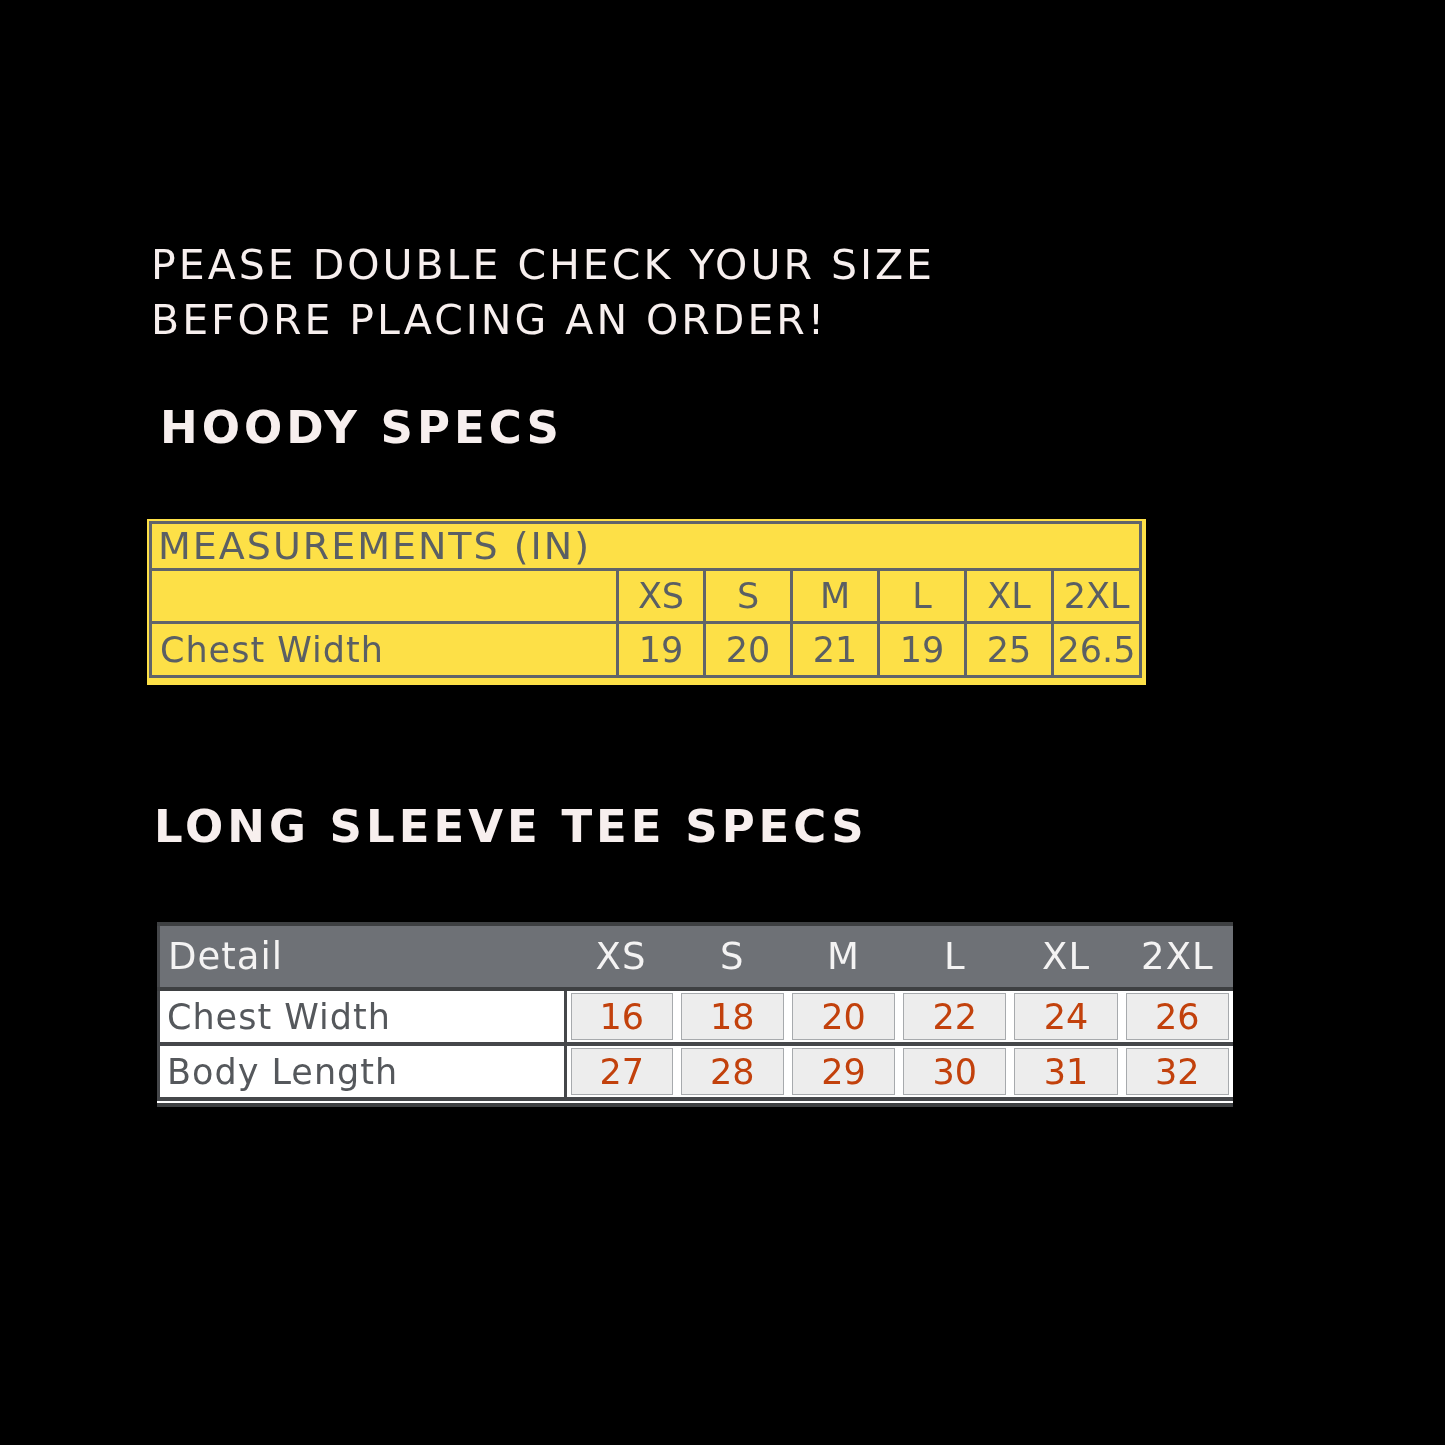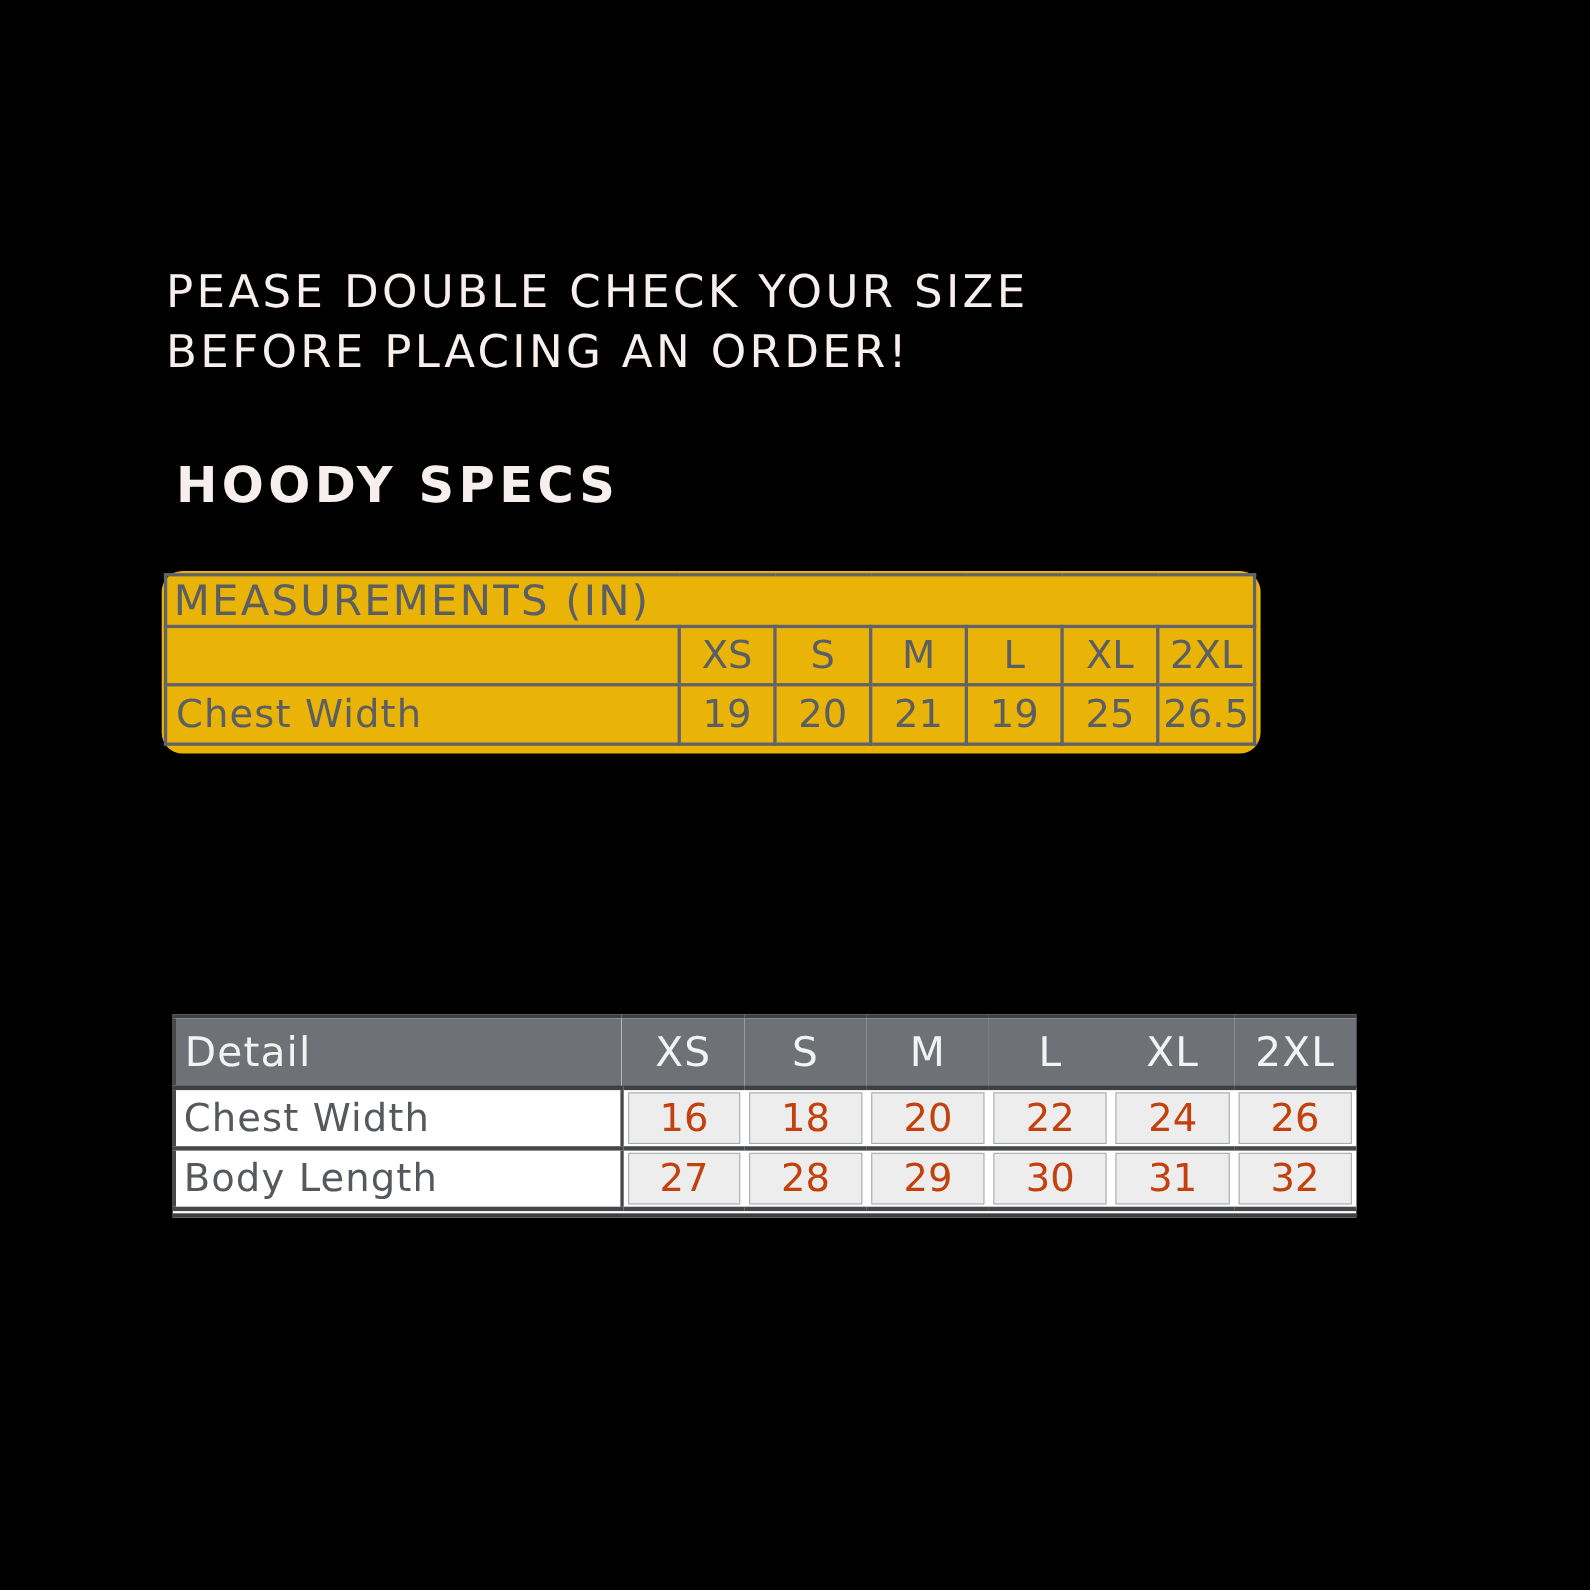--- a/index.html
+++ b/index.html
@@ -11,27 +11,27 @@
   
   .warning{
     position:absolute;left:151px;top:238px;
     color:#f7efee;font-weight:normal;font-size:41px;line-height:55px;
     letter-spacing:3px;white-space:nowrap;
   }
   .section-heading{
     position:absolute;color:#f7efee;font-weight:bold;font-size:45px;
     letter-spacing:4px;white-space:nowrap;
   }
-  #hoody-heading{left:160px;top:414px;}
+  #hoody-heading{left:160px;top:401px;}
   #ls-heading{left:154px;top:800px;}
 
   
   .t1-wrap{
     position:absolute;left:147px;top:519px;
-    background:#eab308;padding:2px 4px 7px 2px;border-radius:19px;
+    background:#fde047;padding:2px 4px 7px 2px;
   }
   table.t1{
     border-collapse:collapse;table-layout:fixed;width:990px;
     color:#5a5f64;
   }
   table.t1 td{
     border:3px solid #60646a;text-align:center;
     font-size:35px;padding:0;overflow:hidden;white-space:nowrap;
   }
   table.t1 td.t1-title{
@@ -113,20 +113,21 @@
         <td>20</td>
         <td>21</td>
         <td>19</td>
         <td>25</td>
         <td>26.5</td>
       </tr>
     </tbody>
       </table>
   </div>
 
+  <div id="ls-heading" class="section-heading">LONG SLEEVE TEE SPECS</div>
 
   <div class="t2-wrap">
     <table class="t2">
       <colgroup>
         <col style="width:373px">
           <col style="width:102px">
           <col style="width:102px">
         <col style="width:102px">
           <col style="width:102px">
           <col style="width:102px">

